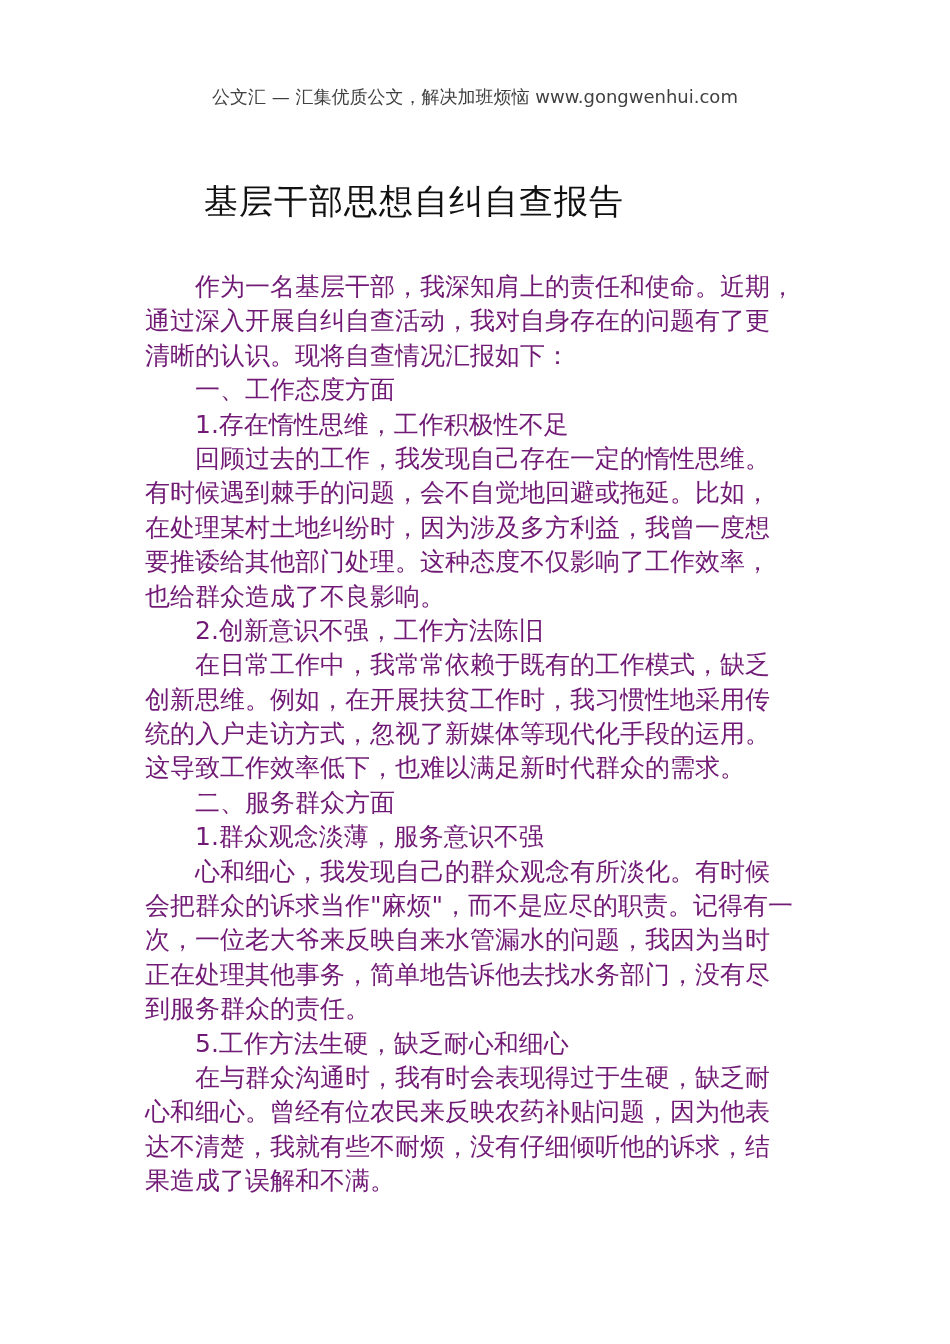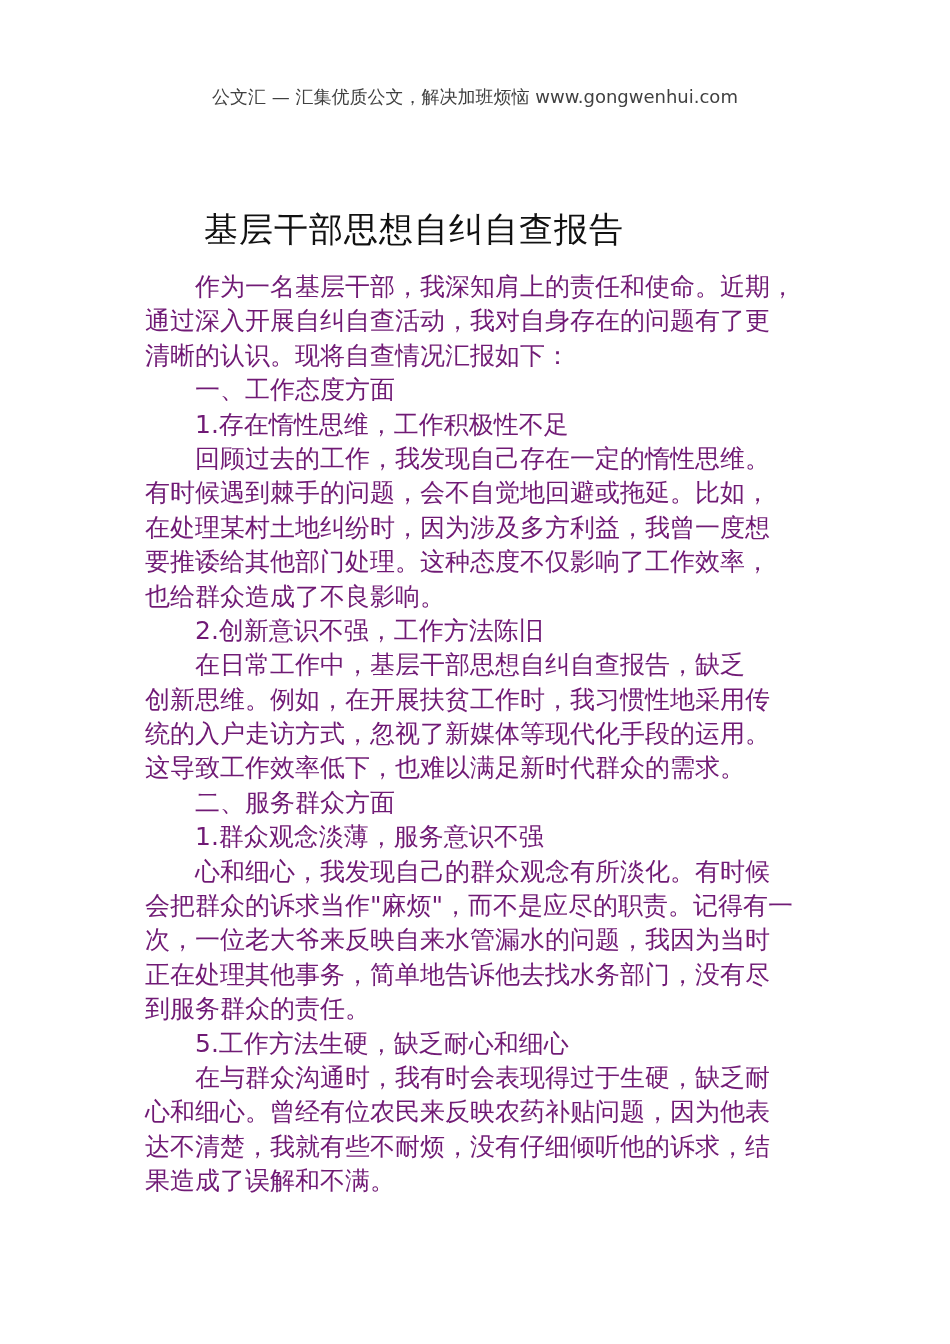--- a/index.html
+++ b/index.html
@@ -29,21 +29,20 @@
     .doc-title {
       position: absolute;
       top: 178px;
       left: 0;
       width: 828px;
       text-align: center;
       font-size: 34px;
       line-height: 46px;
       color: #111111;
       letter-spacing: 1px;
-      margin-top: 28px;
     }
     .body-text {
       position: absolute;
       left: 145px;
       width: 690px;
       top: 270px;
       font-size: 25px;
       line-height: 34.4px;
       color: #701a75;
     }
@@ -68,21 +67,21 @@
   <span class="line">通过深入开展自纠自查活动，我对自身存在的问题有了更</span>
   <span class="line">清晰的认识。现将自查情况汇报如下：</span>
   <span class="line indent">一、工作态度方面</span>
   <span class="line indent">1.存在惰性思维，工作积极性不足</span>
   <span class="line indent">回顾过去的工作，我发现自己存在一定的惰性思维。</span>
   <span class="line">有时候遇到棘手的问题，会不自觉地回避或拖延。比如，</span>
   <span class="line">在处理某村土地纠纷时，因为涉及多方利益，我曾一度想</span>
   <span class="line">要推诿给其他部门处理。这种态度不仅影响了工作效率，</span>
   <span class="line">也给群众造成了不良影响。</span>
   <span class="line indent">2.创新意识不强，工作方法陈旧</span>
-  <span class="line indent">在日常工作中，基层干部思想自纠自查报告，缺乏</span>
+  <span class="line indent">在日常工作中，我常常依赖于既有的工作模式，缺乏</span>
   <span class="line">创新思维。例如，在开展扶贫工作时，我习惯性地采用传</span>
   <span class="line">统的入户走访方式，忽视了新媒体等现代化手段的运用。</span>
   <span class="line">这导致工作效率低下，也难以满足新时代群众的需求。</span>
   <span class="line indent">二、服务群众方面</span>
   <span class="line indent">1.群众观念淡薄，服务意识不强</span>
   <span class="line indent">心和细心，我发现自己的群众观念有所淡化。有时候</span>
   <span class="line">会把群众的诉求当作"麻烦"，而不是应尽的职责。记得有一</span>
   <span class="line">次，一位老大爷来反映自来水管漏水的问题，我因为当时</span>
   <span class="line">正在处理其他事务，简单地告诉他去找水务部门，没有尽</span>
   <span class="line">到服务群众的责任。</span>

